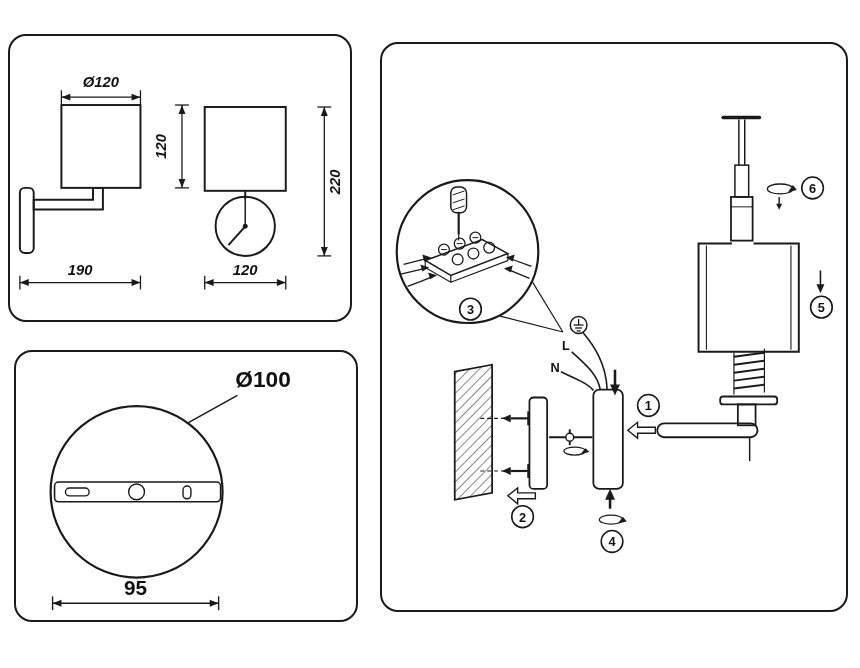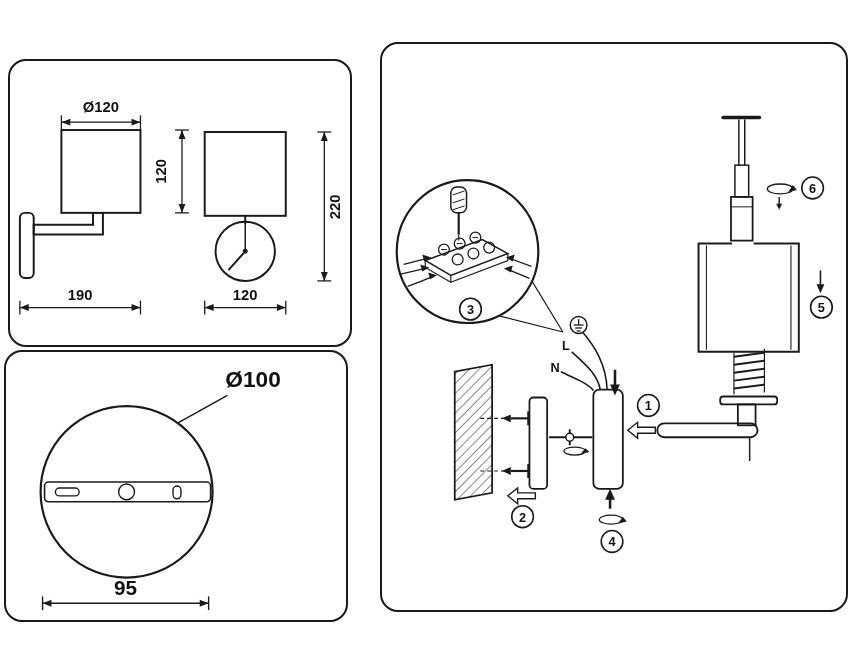--- a/index.html
+++ b/index.html
@@ -3,22 +3,22 @@
 <meta charset="utf-8">
 <style>
   html,body{margin:0;padding:0;}
   body{
     width:860px;height:668px;position:relative;background:#ffffff;
     font-family:"Liberation Sans","DejaVu Sans",sans-serif;overflow:hidden;
   }
   .panel{
     position:absolute;border:2.5px solid #1a1a1a;border-radius:18px;background:#fff;
   }
-  #panel-views{left:8px;top:59px;}
-  #panel-plate{left:4px;top:350px;}
+  #panel-views{left:8px;top:34px;font-style:italic;}
+  #panel-plate{left:14px;top:350px;}
   #panel-install{left:380px;top:42px;}
   svg{display:block;}
   svg text{font-family:"Liberation Sans","DejaVu Sans",sans-serif;fill:#111;}
   .dim{font-size:15px;font-weight:bold;}
   .dim-lg{font-size:23px;font-weight:bold;}
   .dim-md{font-size:21px;font-weight:bold;}
   .step{font-size:13px;font-weight:bold;}
   .wire{font-size:13px;font-weight:bold;}
   .ln{stroke:#1a1a1a;fill:none;}
   .fl{fill:#1a1a1a;stroke:none;}

